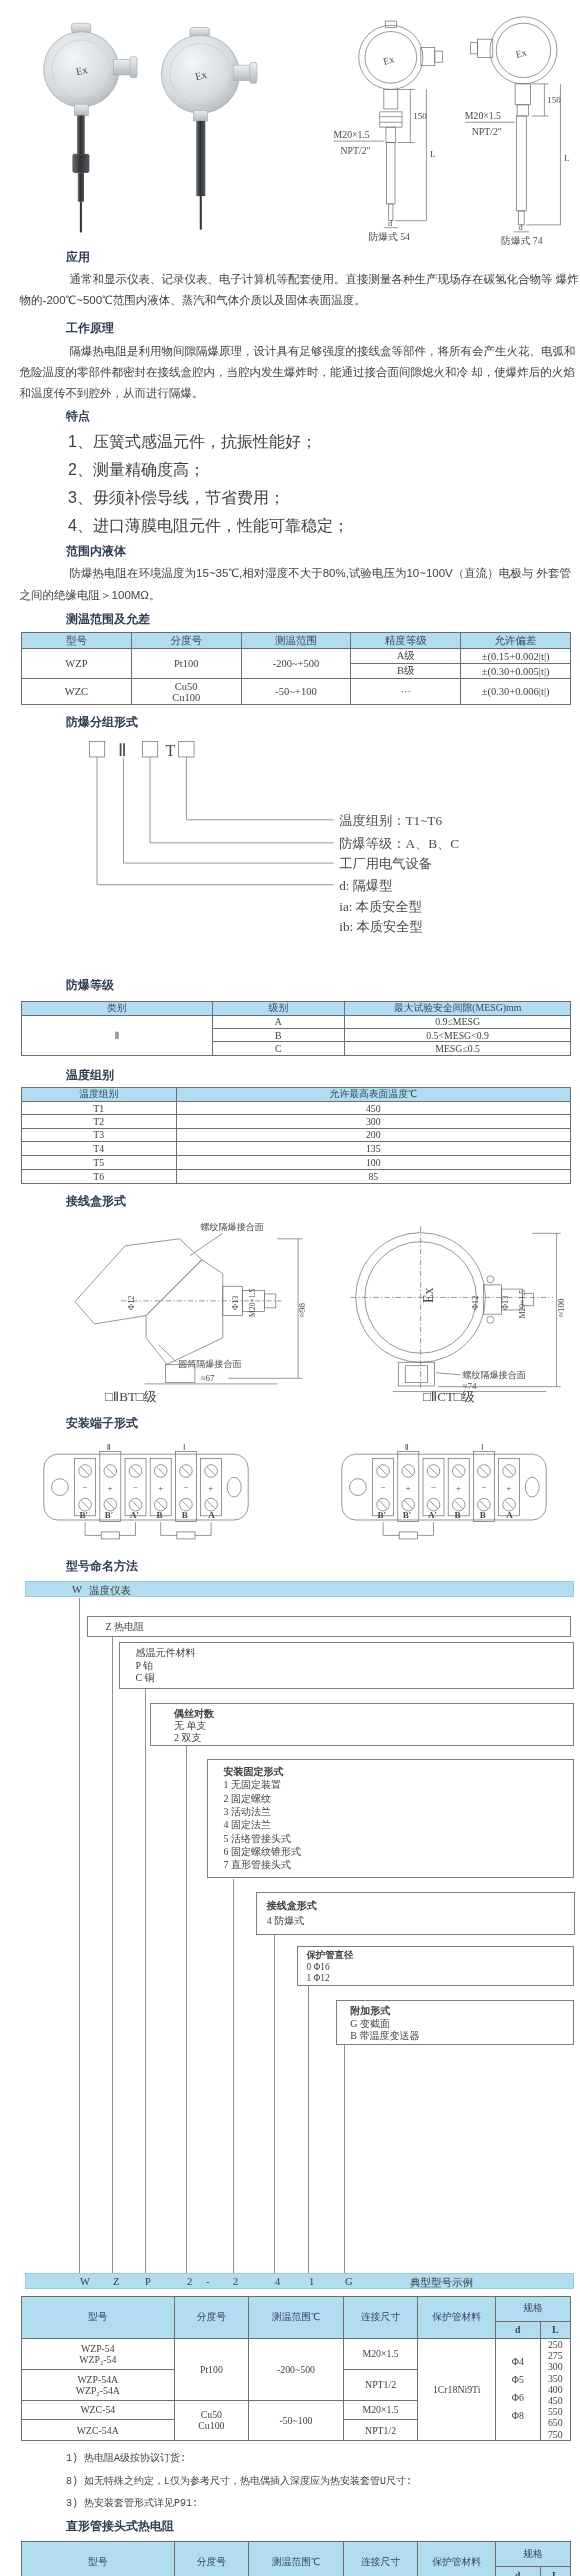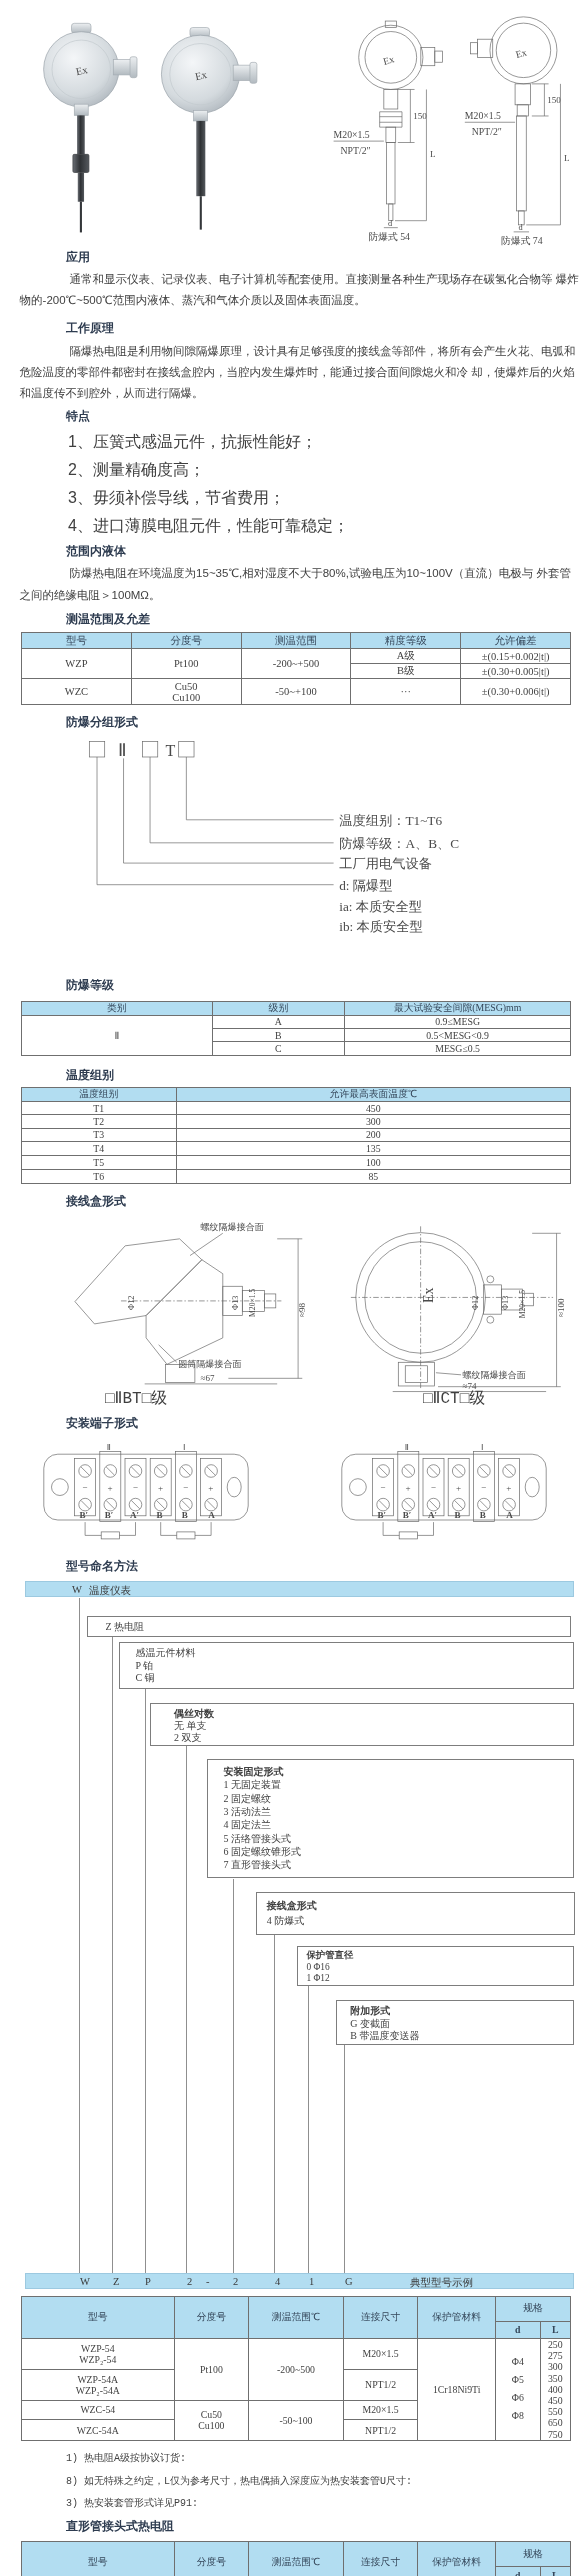--- a/index.html
+++ b/index.html
@@ -26,21 +26,21 @@
   .flow .bar{position:absolute;left:25px;width:549px;height:16px;background:#b2ddf1;
              border:0.7px solid #9cc9e0;box-sizing:border-box;
              font-family:"Liberation Serif",serif;font-size:10.5px;color:#3a3a3a;}
   .flow .fbox{position:absolute;border:0.7px solid #7d7d7d;background:#fff;box-sizing:border-box;
               font-family:"Liberation Serif",serif;font-size:10px;color:#3f3f3f;}
   .flow .fbox div{white-space:pre;}
   .flow .vline{position:absolute;width:0.7px;background:#8f8f8f;}
   .flow .code{position:absolute;top:2.1px;}
   
   .drawrow{position:relative;}
-  .cap{font-family:Liberation Mono, monospace;font-size:16px;color:#3f3f3f;}
+  .cap{font-family:Liberation Serif, serif;font-size:13px;color:#3f3f3f;}
   svg text{font-family:"Liberation Serif",serif;fill:#4a4a4a;}
   .lineart line,.lineart path,.lineart rect,.lineart circle,.lineart ellipse,.lineart polyline,.lineart polygon{
       stroke:#6a6a6a;fill:none;stroke-width:1;}
 </style>
 </head>
 <body>
 
 <div class="page">
 
   <div class="hero">

